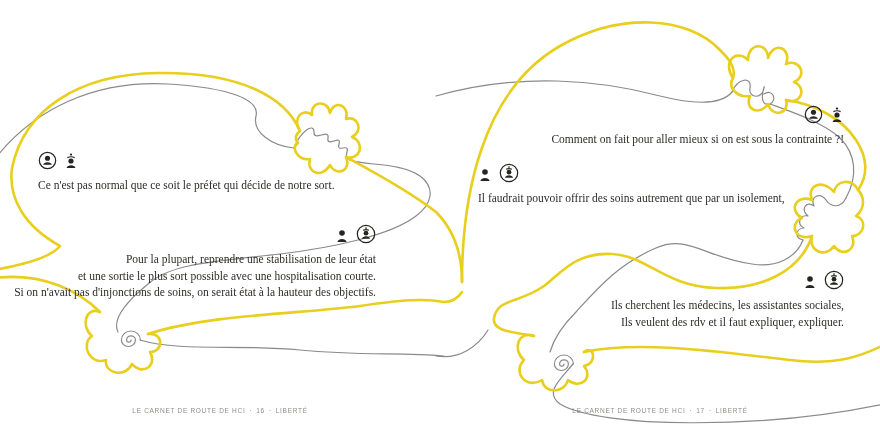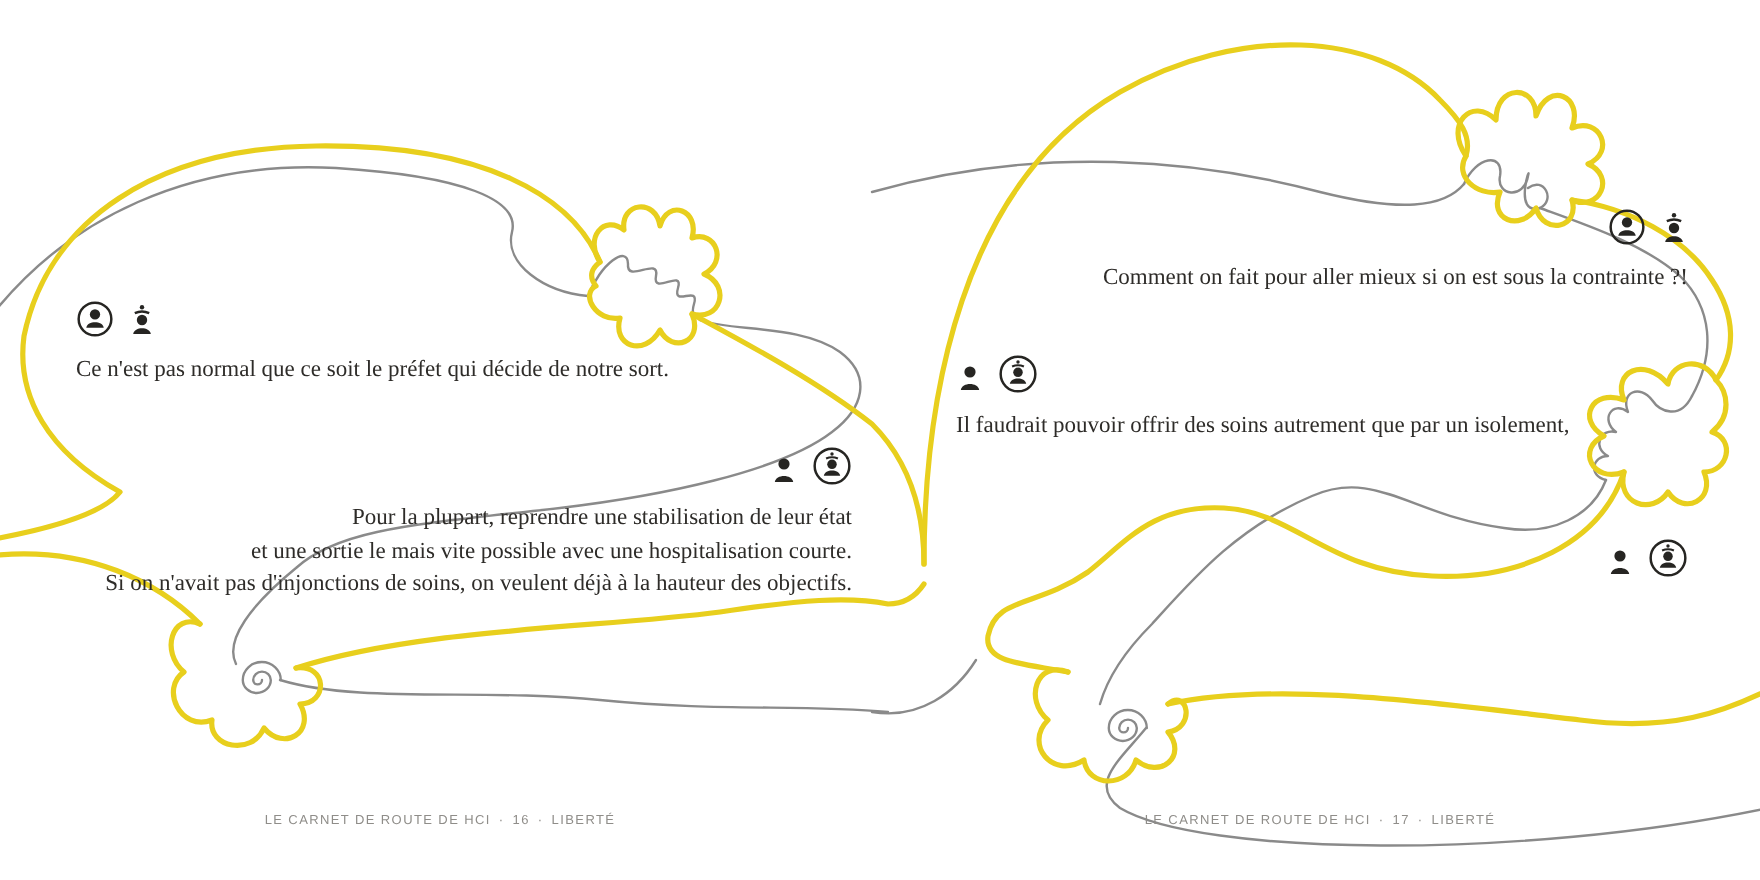--- a/index.html
+++ b/index.html
@@ -73,41 +73,41 @@
             <circle cx="7" cy="1.6" r="1.1" fill="currentColor"></circle>
             <path d="M3.4 4.6 Q7 2.9 10.6 4.6" stroke="currentColor" stroke-width="1.2" fill="none"></path>
             <circle cx="7" cy="8" r="2.6" fill="currentColor"></circle>
             <path d="M2.6 15 C3.2 11.2 10.8 11.2 11.4 15 Z" fill="currentColor"></path>
           </svg>
       </span>
     </div>
     <div class="line">Ce n'est pas normal que ce soit le préfet qui décide de notre sort.</div>
   </div>
 
-  <div class="quote align-right" style="right:454px; top:228px;">
+  <div class="quote align-right" style="right:504px; top:228px;">
     <div class="speakers">
       <span class="icon">
         <svg width="14" height="16" viewBox="0 0 14 16">
             <circle cx="7" cy="5" r="2.8" fill="currentColor"></circle>
             <path d="M2.4 14 C3 10 11 10 11.6 14 Z" fill="currentColor"></path>
           </svg>
       </span>
       <span class="icon">
         <svg width="20" height="20" viewBox="0 0 21 21">
             <circle cx="10.5" cy="10.5" r="9.1" stroke="currentColor" stroke-width="1.3" fill="none"></circle>
             <circle cx="10.5" cy="4.2" r="0.9" fill="currentColor"></circle>
             <path d="M7.4 6.6 Q10.5 5.2 13.6 6.6" stroke="currentColor" stroke-width="1.1" fill="none"></path>
             <circle cx="10.5" cy="9.6" r="2.5" fill="currentColor"></circle>
             <path d="M6.2 15.6 C6.8 12 14.2 12 14.8 15.6 Z" fill="currentColor"></path>
           </svg>
       </span>
     </div>
     <div class="line">Pour la plupart, reprendre une stabilisation de leur état</div>
-    <div class="line">et une sortie le mais vite possible avec une hospitalisation courte.</div>
-    <div class="line">Si on n'avait pas d'injonctions de soins, on veulent déjà à la hauteur des objectifs.</div>
+    <div class="line">et une sortie le plus sort possible avec une hospitalisation courte.</div>
+    <div class="line">Si on n'avait pas d'injonctions de soins, on serait état à la hauteur des objectifs.</div>
   </div>
 
   <div class="quote align-right" style="right:36px; top:108px;">
     <div class="speakers">
       <span class="icon">
         <svg width="19" height="19" viewBox="0 0 20 20">
             <circle cx="10" cy="10" r="8.6" stroke="currentColor" stroke-width="1.3" fill="none"></circle>
             <circle cx="10" cy="7.6" r="2.7" fill="currentColor"></circle>
             <path d="M5.4 14.6 C6 10.8 14 10.8 14.6 14.6 Z" fill="currentColor"></path>
           </svg>
@@ -117,21 +117,21 @@
             <circle cx="7" cy="1.6" r="1.1" fill="currentColor"></circle>
             <path d="M3.4 4.6 Q7 2.9 10.6 4.6" stroke="currentColor" stroke-width="1.2" fill="none"></path>
             <circle cx="7" cy="8" r="2.6" fill="currentColor"></circle>
             <path d="M2.6 15 C3.2 11.2 10.8 11.2 11.4 15 Z" fill="currentColor"></path>
           </svg>
       </span>
     </div>
     <div class="line">Comment on fait pour aller mieux si on est sous la contrainte ?!</div>
   </div>
 
-  <div class="quote align-left" style="left:478px; top:182px;">
+  <div class="quote align-left" style="left:478px; top:167px;">
     <div class="speakers">
       <span class="icon">
         <svg width="14" height="16" viewBox="0 0 14 16">
             <circle cx="7" cy="5" r="2.8" fill="currentColor"></circle>
             <path d="M2.4 14 C3 10 11 10 11.6 14 Z" fill="currentColor"></path>
           </svg>
       </span>
       <span class="icon">
         <svg width="20" height="20" viewBox="0 0 21 21">
             <circle cx="10.5" cy="10.5" r="9.1" stroke="currentColor" stroke-width="1.3" fill="none"></circle>
@@ -156,20 +156,22 @@
       <span class="icon">
         <svg width="20" height="20" viewBox="0 0 21 21">
             <circle cx="10.5" cy="10.5" r="9.1" stroke="currentColor" stroke-width="1.3" fill="none"></circle>
             <circle cx="10.5" cy="4.2" r="0.9" fill="currentColor"></circle>
             <path d="M7.4 6.6 Q10.5 5.2 13.6 6.6" stroke="currentColor" stroke-width="1.1" fill="none"></path>
             <circle cx="10.5" cy="9.6" r="2.5" fill="currentColor"></circle>
             <path d="M6.2 15.6 C6.8 12 14.2 12 14.8 15.6 Z" fill="currentColor"></path>
           </svg>
       </span>
     </div>
+    <div class="line">Ils cherchent les médecins, les assistantes sociales,</div>
+    <div class="line">Ils veulent des rdv et il faut expliquer, expliquer.</div>
   </div>
 
   <div class="footer" style="left:0;">
     <span>LE CARNET DE ROUTE DE HCI</span><span class="sep">·</span><span>16</span><span class="sep">·</span><span>LIBERTÉ</span>
   </div>
   <div class="footer" style="left:440px;">
     <span>LE CARNET DE ROUTE DE HCI</span><span class="sep">·</span><span>17</span><span class="sep">·</span><span>LIBERTÉ</span>
   </div>
 
 </div>

